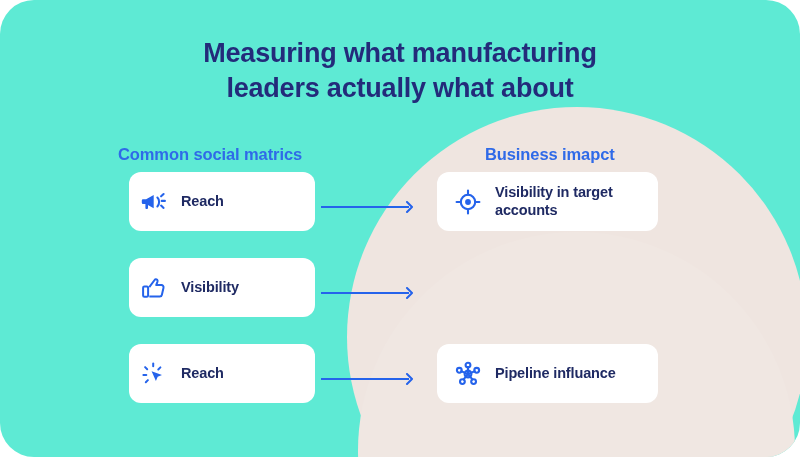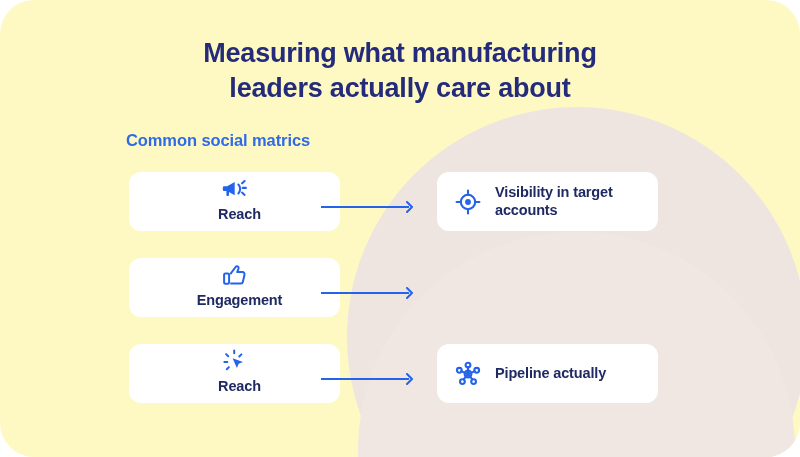--- a/index.html
+++ b/index.html
@@ -11,21 +11,21 @@
     width: 800px;
     height: 457px;
     overflow: hidden;
     font-family: "Liberation Sans", sans-serif;
   }
 
   .canvas {
     position: relative;
     width: 800px;
     height: 457px;
-    background: #fef9c3;
+    background: #5eead4;
     border-radius: 34px;
     overflow: hidden;
     box-sizing: border-box;
   }
 
   
   .blob {
     position: absolute;
     border-radius: 50%;
     background: #efe5e0;
@@ -56,27 +56,26 @@
     font-size: 27px;
     font-weight: bold;
     line-height: 1.28;
     letter-spacing: -0.2px;
   }
   .title .line { display: block; }
 
   
   .col-head {
     position: absolute;
-    top: 131px;
+    top: 145px;
     color: #2f6ae8;
     font-size: 16.5px;
     font-weight: bold;
     letter-spacing: -0.1px;
     white-space: nowrap;
-    margin-left: 8px;
   }
   .col-head.left  { left: 118px; }
   .col-head.right { left: 485px; }
 
   
   .rows {
     position: absolute;
     left: 0;
     top: 172px;
     width: 800px;
@@ -92,23 +91,22 @@
     top: 0;
     height: 59px;
     background: #ffffff;
     border-radius: 12px;
     display: flex;
     align-items: center;
     box-sizing: border-box;
   }
   .card.left {
     left: 129px;
-    width: 211px;
-    padding-left: 0;
-    flex-direction: column;
+    width: 186px;
+    padding-left: 8px;
   }
   .card.right {
     left: 437px;
     width: 221px;
     padding-left: 14px;
   }
 
   .card-icon {
     width: 34px;
     height: 34px;
@@ -143,24 +141,25 @@
 </head>
 <body>
 
 <div class="canvas">
 
   <div class="blob blob-top"></div>
   <div class="blob blob-bottom"></div>
 
   <div class="title">
     <span class="line">Measuring what manufacturing</span>
-    <span class="line">leaders actually care about</span>
+    <span class="line">leaders actually what about</span>
   </div>
 
   <div class="col-head left">Common social matrics</div>
+  <div class="col-head right">Business imapct</div>
 
   <div class="rows">
 
     <div class="row">
 
       <div class="card left">
         <span class="card-icon">
           <svg width="28" height="28" viewBox="0 0 28 28" fill="none">
             <path d="M3 11.2h3.1l7.6-4.3v13.4l-7.6-4.3H3a1.2 1.2 0 0 1-1.2-1.2v-2.4A1.2 1.2 0 0 1 3 11.2Z" fill="#2563eb"></path>
             <rect x="5.4" y="15.6" width="2.6" height="5.4" rx="1" fill="#2563eb"></rect>
@@ -194,21 +193,21 @@
 
     <div class="row">
 
       <div class="card left">
         <span class="card-icon">
           <svg width="28" height="28" viewBox="0 0 28 28" fill="none">
             <rect x="3.1" y="12.4" width="5" height="10.4" rx="1.3" stroke="#2563eb" stroke-width="2"></rect>
             <path d="M9.3 13.1 14.6 6c.6-.8 1.8-.9 2.5-.2.5.5.6 1.2.4 1.8l-1.3 3.5h5.2c1.4 0 2.4 1.3 2.1 2.6l-1.6 7.1c-.2 1-1.1 1.7-2.1 1.7H9.3" stroke="#2563eb" stroke-width="2" stroke-linejoin="round"></path>
           </svg>
         </span>
-        <span class="card-label">Engagement</span>
+        <span class="card-label">Visibility</span>
       </div>
 
       <div class="arrow">
         <svg width="95" height="12" viewBox="0 0 95 12" fill="none">
           <path d="M0 6h88" stroke="#2563eb" stroke-width="2"></path>
           <path d="m86 1 5 5-5 5" stroke="#2563eb" stroke-width="2" stroke-linecap="round" stroke-linejoin="round"></path>
         </svg>
       </div>
 
     </div>
@@ -241,18 +240,18 @@
           <svg width="28" height="28" viewBox="0 0 28 28" fill="none">
             <path d="M14 14 14 6M14 14 6.4 10.8M14 14l7.6-3.2M14 14l-5 6.1M14 14l5 6.1" stroke="#2563eb" stroke-width="2"></path>
             <circle cx="14" cy="14" r="3.4" stroke="#2563eb" stroke-width="2.1"></circle>
             <circle cx="14" cy="5.1" r="2.4" stroke="#2563eb" stroke-width="2.1"></circle>
             <circle cx="5.3" cy="10.3" r="2.4" stroke="#2563eb" stroke-width="2.1"></circle>
             <circle cx="22.7" cy="10.3" r="2.4" stroke="#2563eb" stroke-width="2.1"></circle>
             <circle cx="8.4" cy="21.6" r="2.4" stroke="#2563eb" stroke-width="2.1"></circle>
             <circle cx="19.6" cy="21.6" r="2.4" stroke="#2563eb" stroke-width="2.1"></circle>
           </svg>
         </span>
-        <span class="card-label">Pipeline actually</span>
+        <span class="card-label">Pipeline influance</span>
       </div>
     </div>
 
   </div>
 </div>
 
 </body></html>

